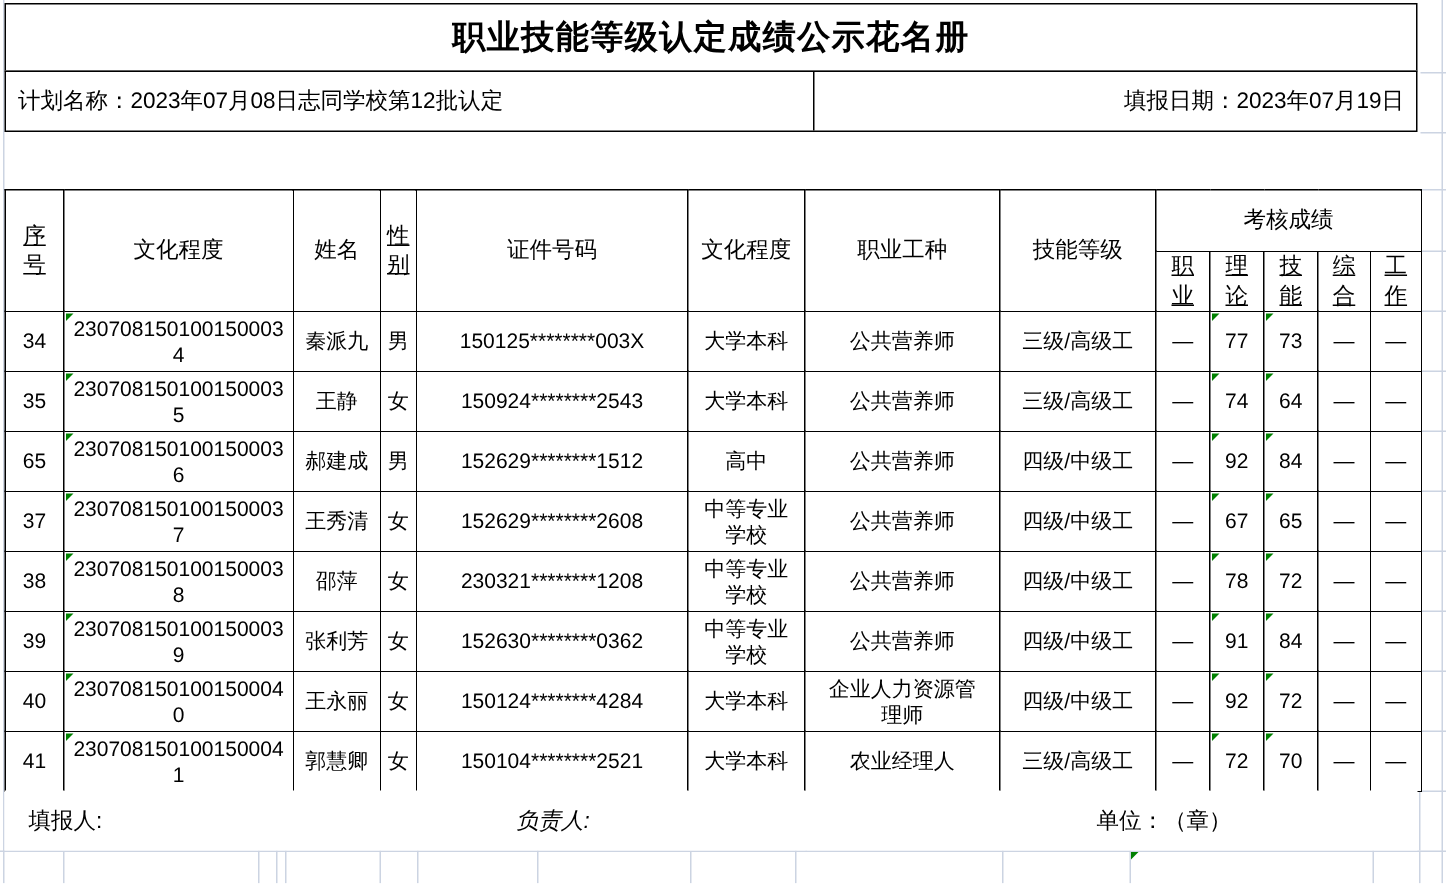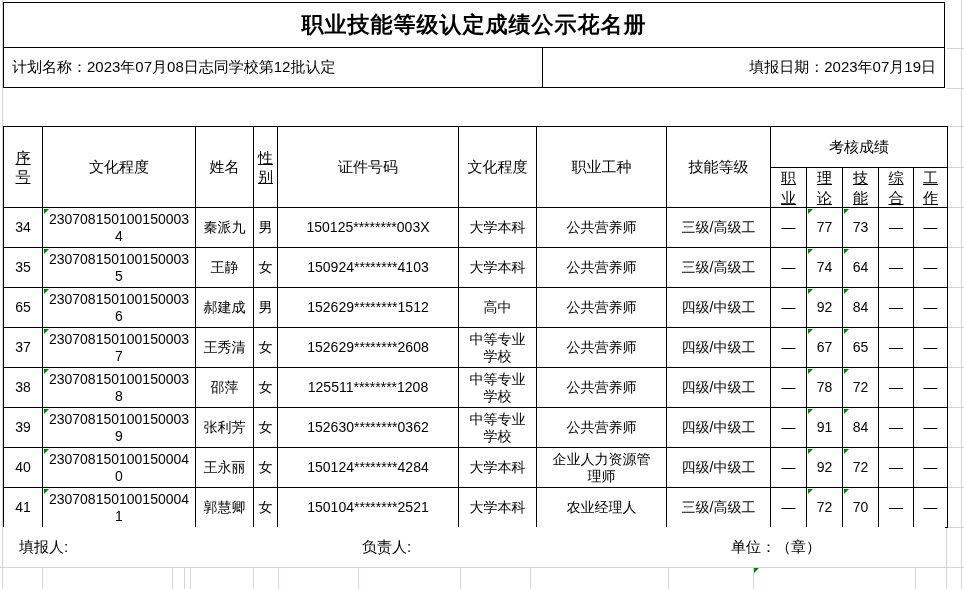--- a/index.html
+++ b/index.html
@@ -165,21 +165,21 @@
         <td>—</td>
       </tr>
         <tr style="height: 40px; margin-left: 22px;">
         <td>35</td>
         <td>
           <span class="gt-mark"></span>
           <span class="ticket">2307081501001500035</span>
         </td>
         <td>王静</td>
         <td>女</td>
-        <td>150924********4103</td>
+        <td>150924********2543</td>
         <td><span class="edu-inner">大学本科</span></td>
         <td><span class="occ-inner">公共营养师</span></td>
         <td>三级/高级工</td>
         <td>—</td>
         <td>
           <span class="gt-mark"></span>
           <span>74</span>
         </td>
         <td>
           <span class="gt-mark"></span>
@@ -237,21 +237,21 @@
         <td>—</td>
       </tr>
         <tr style="height: 40px; padding-left: 34px;">
         <td>38</td>
         <td>
           <span class="gt-mark"></span>
           <span class="ticket">2307081501001500038</span>
         </td>
         <td>邵萍</td>
         <td>女</td>
-        <td>125511********1208</td>
+        <td>230321********1208</td>
         <td><span class="edu-inner">中等专业学校</span></td>
         <td><span class="occ-inner">公共营养师</span></td>
         <td>四级/中级工</td>
         <td>—</td>
         <td>
           <span class="gt-mark"></span>
           <span>78</span>
         </td>
         <td>
           <span class="gt-mark"></span>
@@ -330,17 +330,17 @@
           <span>70</span>
         </td>
         <td>—</td>
         <td>—</td>
       </tr>
       </tbody>
   </table>
 
   <div id="footer-row">
     <span class="ftext" style="left:16px;">填报人:</span>
-    <span class="ftext" style="left:359px;">负责人:</span>
+    <span class="ftext" style="left:341px;font-style:italic;">负责人:</span>
     <span class="ftext" style="left:728px;">单位：（章）</span>
   </div>
 
 </div>
 
 </body></html>

